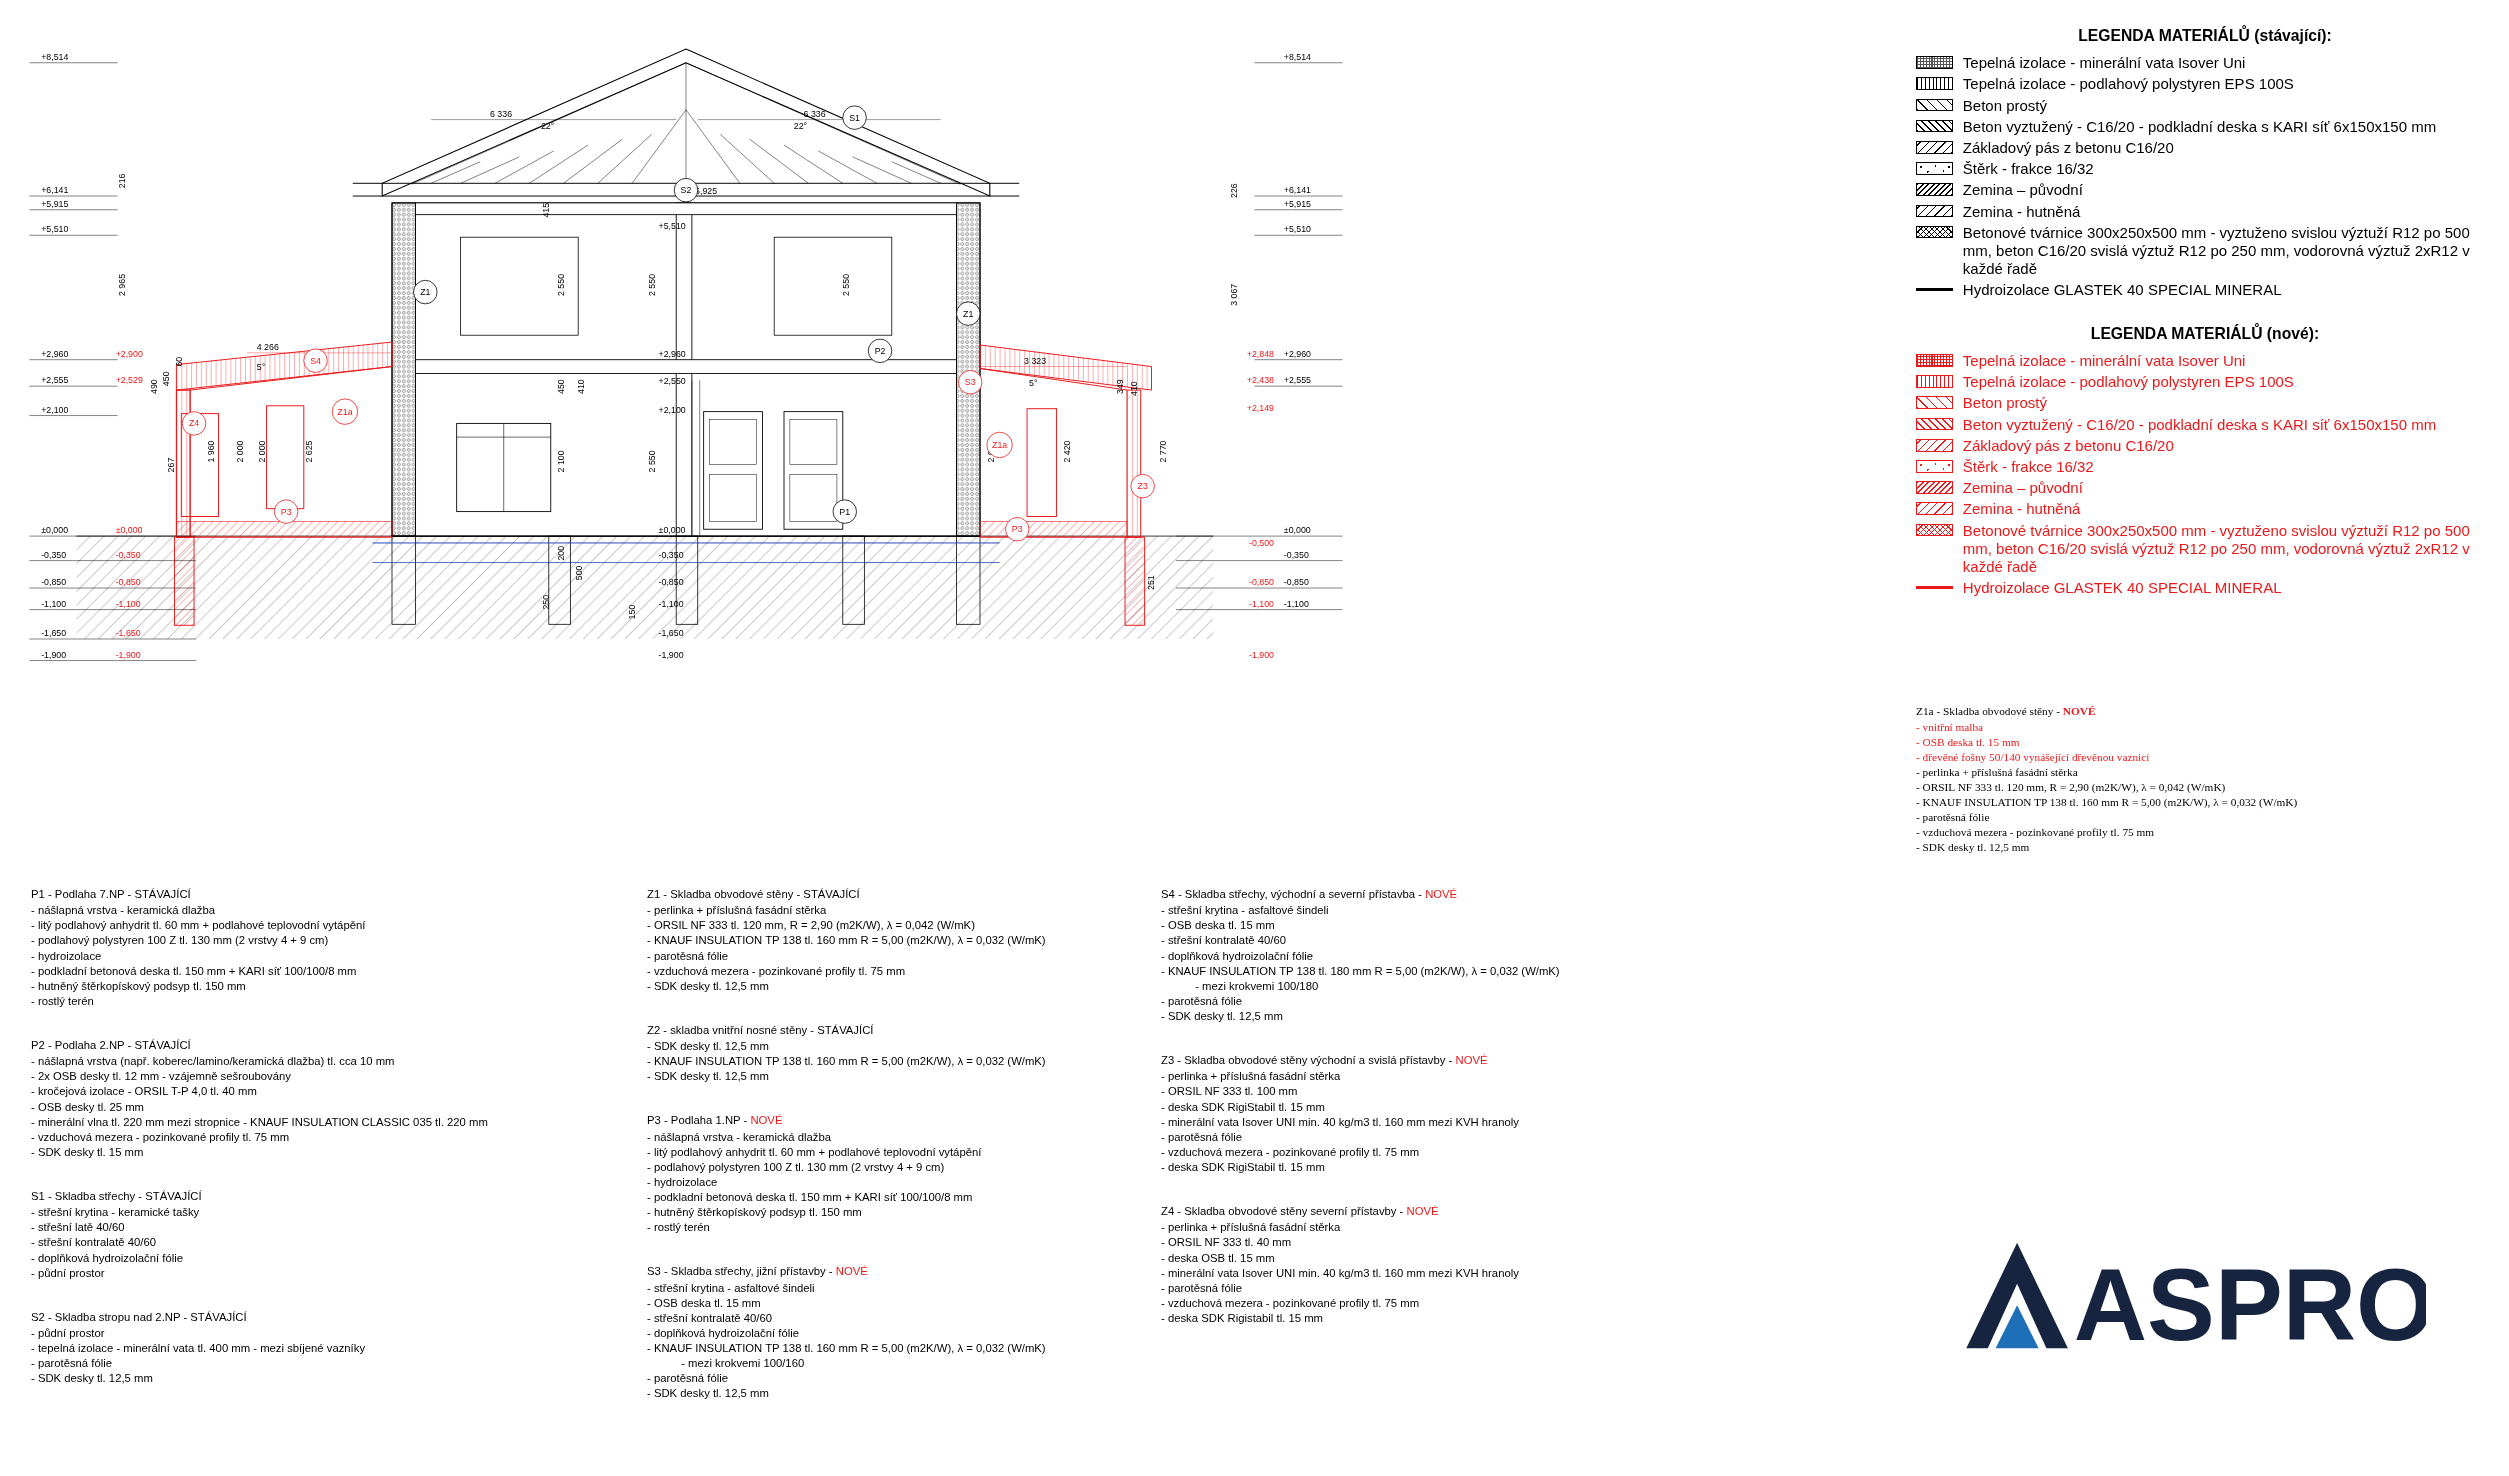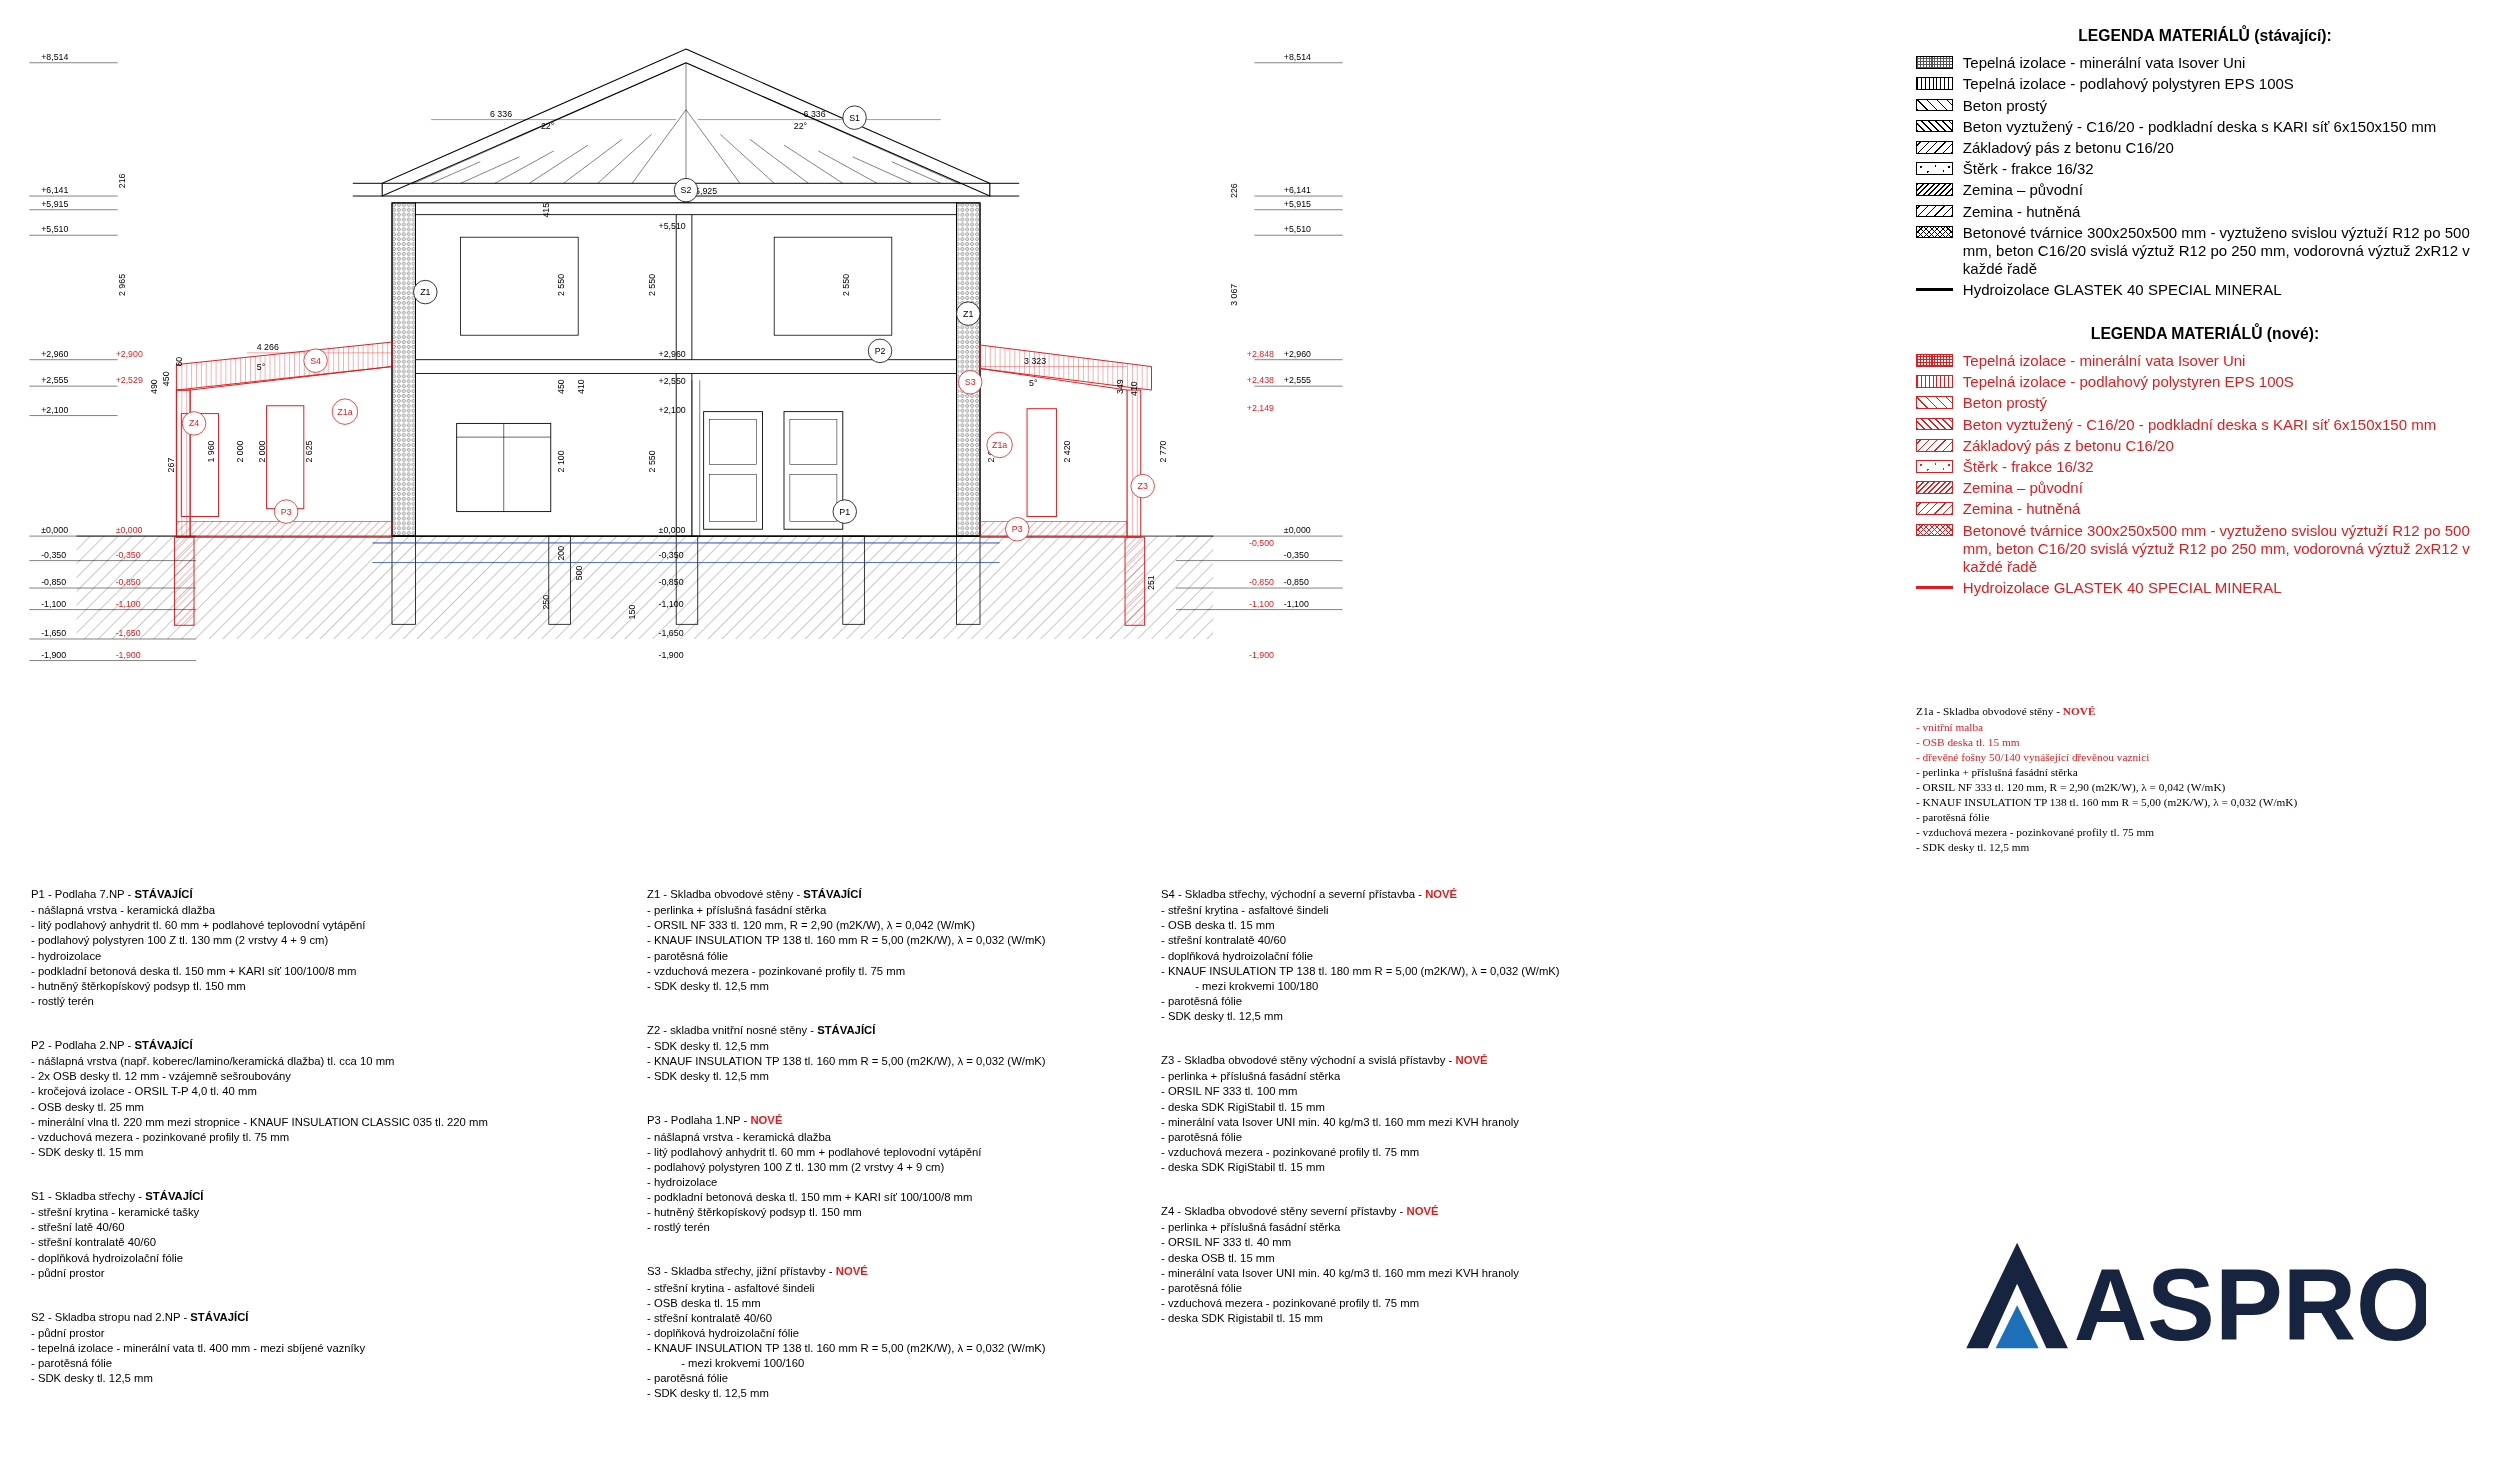--- a/index.html
+++ b/index.html
@@ -78,21 +78,21 @@
   .rd{color:#e8191b;}
 
   
   #specs{position:absolute;left:0;top:887px;width:1921px;height:588px;}
   .spec-col{position:absolute;top:0;font-size:11.3px;line-height:1.34;}
   .spec-col.c1{left:31px;width:627px;}
   .spec-col.c2{left:647px;width:510px;}
   .spec-col.c3{left:1161px;width:549px;}
   .spec-h{font-weight:normal;margin-top:29px;margin-bottom:1px;}
   .spec-h:first-child{margin-top:0;}
-  .spec-h b{font-weight:bold;}
+  .spec-h b{font-weight:normal;}
   .spec-li{white-space:pre-wrap;}
   .indent{padding-left:21.6px;}
 
   
   #logo{position:absolute;left:1956px;top:1233px;width:470px;height:127px;text-decoration:underline;}
   #logo svg{display:block;}
 </style>
 </head>
 <body>
 

